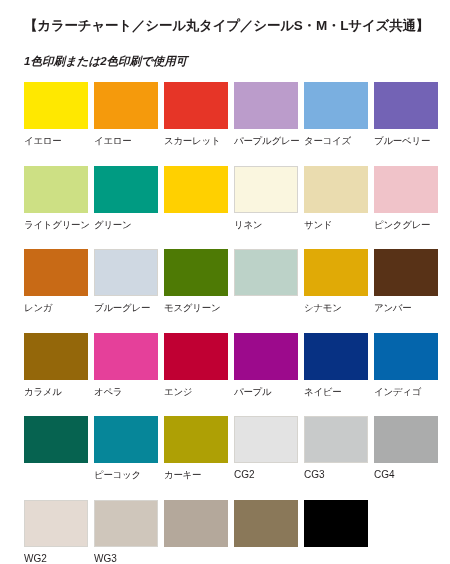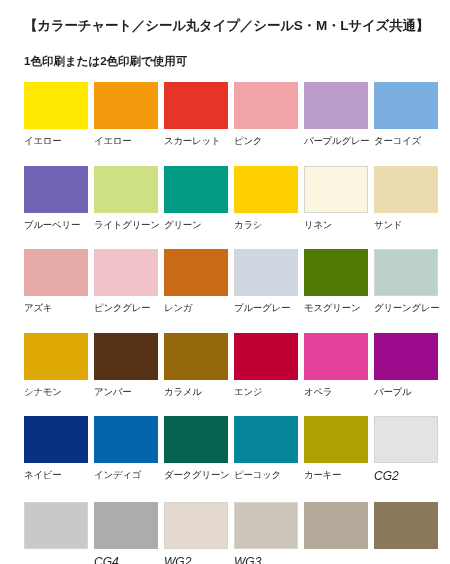--- a/index.html
+++ b/index.html
@@ -30,20 +30,21 @@
     padding-top: 17px;
     white-space: nowrap;
   }
   .subtitle {
     font-size: 11.5px;
     font-weight: bold;
     color: #231f20;
     margin: 0;
     padding-top: 19px;
     letter-spacing: 0px;
+    font-style: italic;
   }
   .grid {
     margin-top: 13px;
     display: grid;
     grid-template-columns: repeat(6, 70px);
     column-gap: 0px;
     row-gap: 0px;
   }
   .cell {
     width: 70px;
@@ -61,22 +62,21 @@
     font-size: 9.5px;
     line-height: 1;
     padding-top: 7px;
     padding-bottom: 20px;
     color: #231f20;
     white-space: nowrap;
     letter-spacing: -0.3px;
   }
   .label.latin {
     letter-spacing: 0px;
-    font-size: 12px;
-    font-style: italic;
+    font-size: 10px;
   }
 </style>
 </head>
 <body>
 
 <div class="page">
 
   <h1 class="title">【カラーチャート／シール丸タイプ／シールS・M・Lサイズ共通】</h1>
 
   <p class="subtitle">1色印刷または2色印刷で使用可</p>
@@ -88,24 +88,20 @@
       </div>
       <div class="cell">
         <div class="swatch" style="background-color: rgb(245, 154, 12);"></div>
         <div class="label">イエロー</div>
       </div>
       <div class="cell">
         <div class="swatch" style="background-color: rgb(230, 53, 39);"></div>
         <div class="label">スカーレット</div>
       </div>
       <div class="cell">
-        <div class="swatch" style="background-color: rgb(242, 163, 168);"></div>
-        <div class="label">ピンク</div>
-      </div>
-      <div class="cell">
         <div class="swatch" style="background-color: rgb(187, 156, 203);"></div>
         <div class="label">パープルグレー</div>
       </div>
       <div class="cell">
         <div class="swatch" style="background-color: rgb(122, 175, 224);"></div>
         <div class="label">ターコイズ</div>
       </div>
       <div class="cell">
         <div class="swatch" style="background-color: rgb(115, 99, 181);"></div>
         <div class="label">ブルーベリー</div>
@@ -113,104 +109,98 @@
       <div class="cell">
         <div class="swatch" style="background-color: rgb(205, 224, 132);"></div>
         <div class="label">ライトグリーン</div>
       </div>
       <div class="cell">
         <div class="swatch" style="background-color: rgb(0, 155, 130);"></div>
         <div class="label">グリーン</div>
       </div>
       <div class="cell">
         <div class="swatch" style="background-color: rgb(255, 208, 0);"></div>
-        <div class="label">カラシ</div>
       </div>
       <div class="cell">
         <div class="swatch bordered" style="background-color: rgb(250, 246, 223);"></div>
         <div class="label">リネン</div>
       </div>
       <div class="cell">
         <div class="swatch" style="background-color: rgb(234, 220, 175);"></div>
         <div class="label">サンド</div>
       </div>
       <div class="cell">
-        <div class="swatch" style="background-color: rgb(229, 170, 166);"></div>
-        <div class="label">アズキ</div>
-      </div>
-      <div class="cell">
         <div class="swatch" style="background-color: rgb(240, 195, 201);"></div>
         <div class="label">ピンクグレー</div>
       </div>
       <div class="cell">
         <div class="swatch" style="background-color: rgb(200, 106, 22);"></div>
         <div class="label">レンガ</div>
       </div>
       <div class="cell">
         <div class="swatch bordered" style="background-color: rgb(207, 216, 226);"></div>
         <div class="label">ブルーグレー</div>
       </div>
       <div class="cell">
         <div class="swatch" style="background-color: rgb(78, 122, 5);"></div>
         <div class="label">モスグリーン</div>
       </div>
       <div class="cell">
         <div class="swatch bordered" style="background-color: rgb(188, 210, 200);"></div>
-        <div class="label">グリーングレー</div>
       </div>
       <div class="cell">
         <div class="swatch" style="background-color: rgb(224, 170, 6);"></div>
         <div class="label">シナモン</div>
       </div>
       <div class="cell">
         <div class="swatch" style="background-color: rgb(88, 50, 23);"></div>
         <div class="label">アンバー</div>
       </div>
       <div class="cell">
         <div class="swatch" style="background-color: rgb(148, 103, 10);"></div>
         <div class="label">カラメル</div>
       </div>
       <div class="cell">
+        <div class="swatch" style="background-color: rgb(229, 64, 154);"></div>
+        <div class="label">オペラ</div>
+      </div>
+      <div class="cell">
         <div class="swatch" style="background-color: rgb(192, 0, 51);"></div>
         <div class="label">エンジ</div>
       </div>
       <div class="cell">
-        <div class="swatch" style="background-color: rgb(229, 64, 154);"></div>
-        <div class="label">オペラ</div>
-      </div>
-      <div class="cell">
         <div class="swatch" style="background-color: rgb(156, 10, 140);"></div>
         <div class="label">パープル</div>
       </div>
       <div class="cell">
         <div class="swatch" style="background-color: rgb(7, 49, 131);"></div>
         <div class="label">ネイビー</div>
       </div>
       <div class="cell">
         <div class="swatch" style="background-color: rgb(4, 101, 172);"></div>
         <div class="label">インディゴ</div>
       </div>
       <div class="cell">
         <div class="swatch" style="background-color: rgb(6, 99, 80);"></div>
-        <div class="label">ダークグリーン</div>
       </div>
       <div class="cell">
         <div class="swatch" style="background-color: rgb(6, 134, 153);"></div>
         <div class="label">ピーコック</div>
       </div>
       <div class="cell">
         <div class="swatch" style="background-color: rgb(174, 160, 5);"></div>
         <div class="label">カーキー</div>
       </div>
       <div class="cell">
         <div class="swatch bordered" style="background-color: rgb(227, 227, 227);"></div>
         <div class="label latin">CG2</div>
       </div>
       <div class="cell">
         <div class="swatch bordered" style="background-color: rgb(200, 202, 202);"></div>
+        <div class="label latin">CG3</div>
       </div>
       <div class="cell">
         <div class="swatch" style="background-color: rgb(171, 172, 172);"></div>
         <div class="label latin">CG4</div>
       </div>
       <div class="cell">
         <div class="swatch bordered" style="background-color: rgb(228, 218, 210);"></div>
         <div class="label latin">WG2</div>
       </div>
       <div class="cell">

